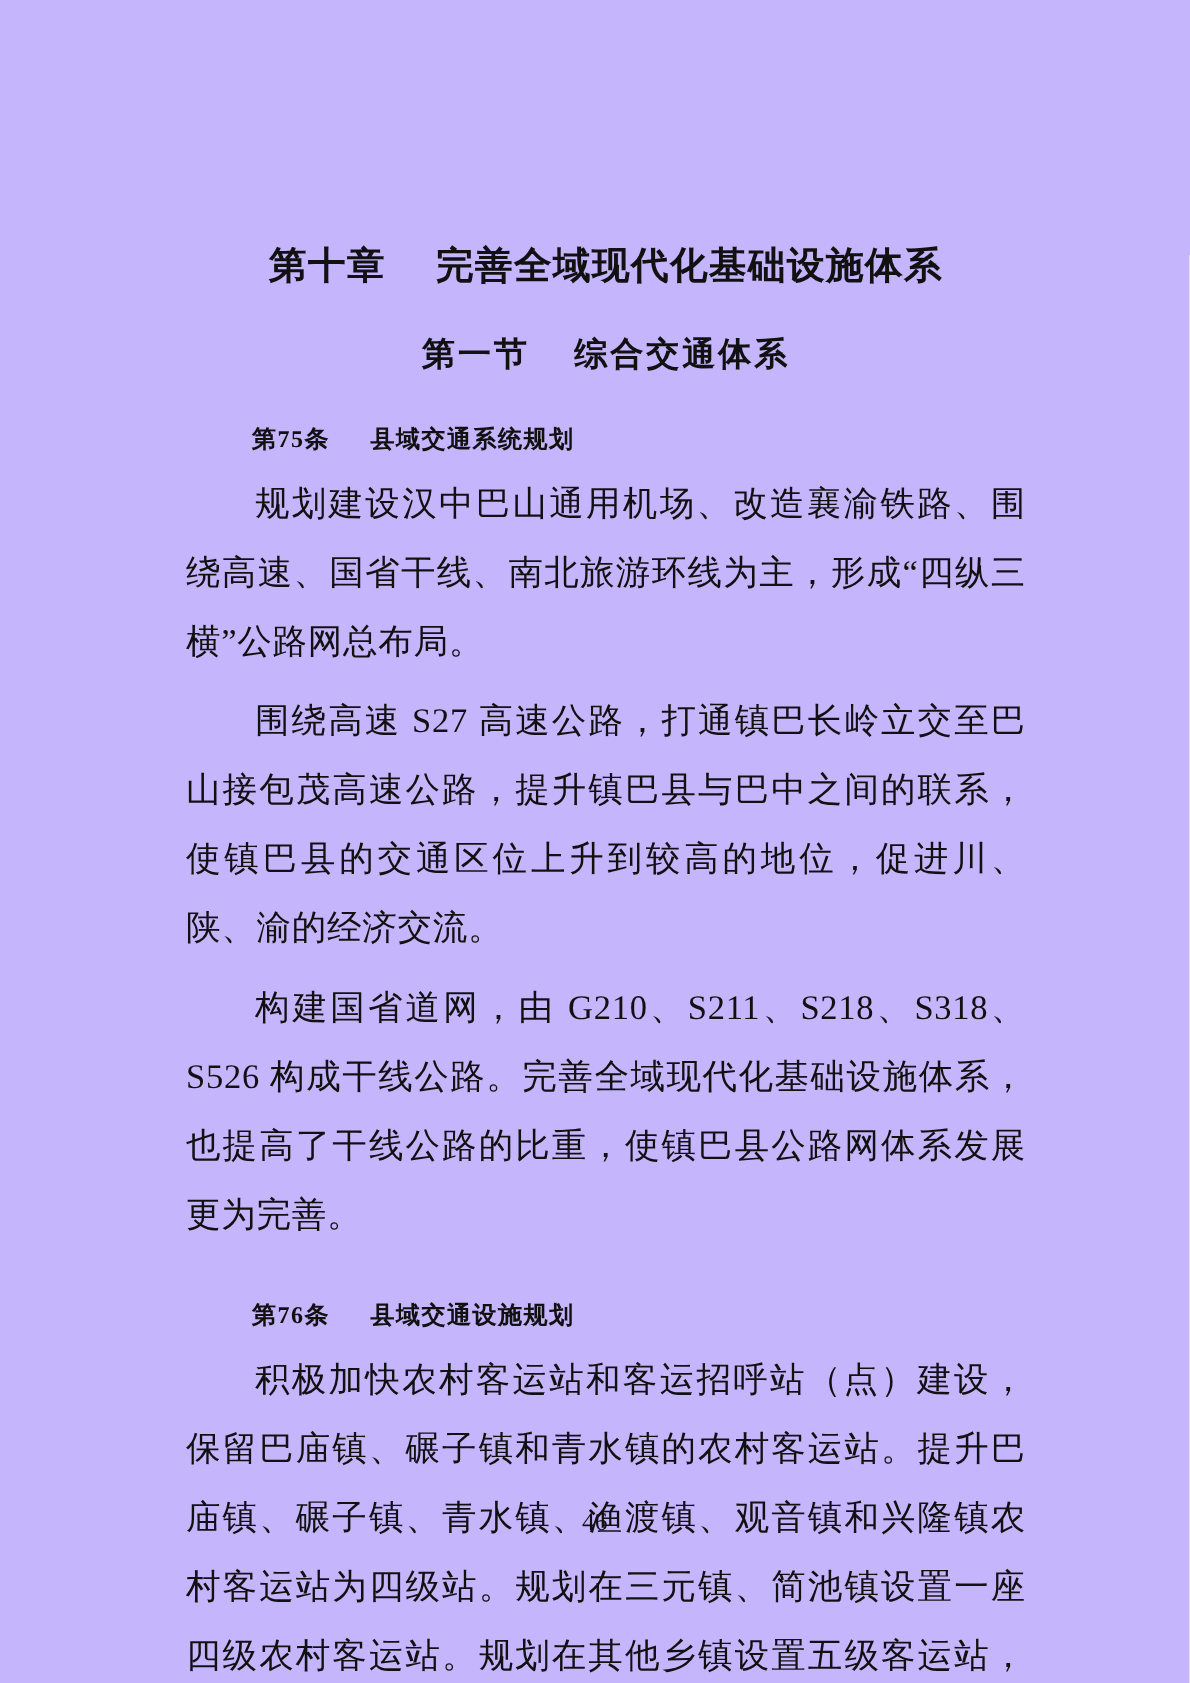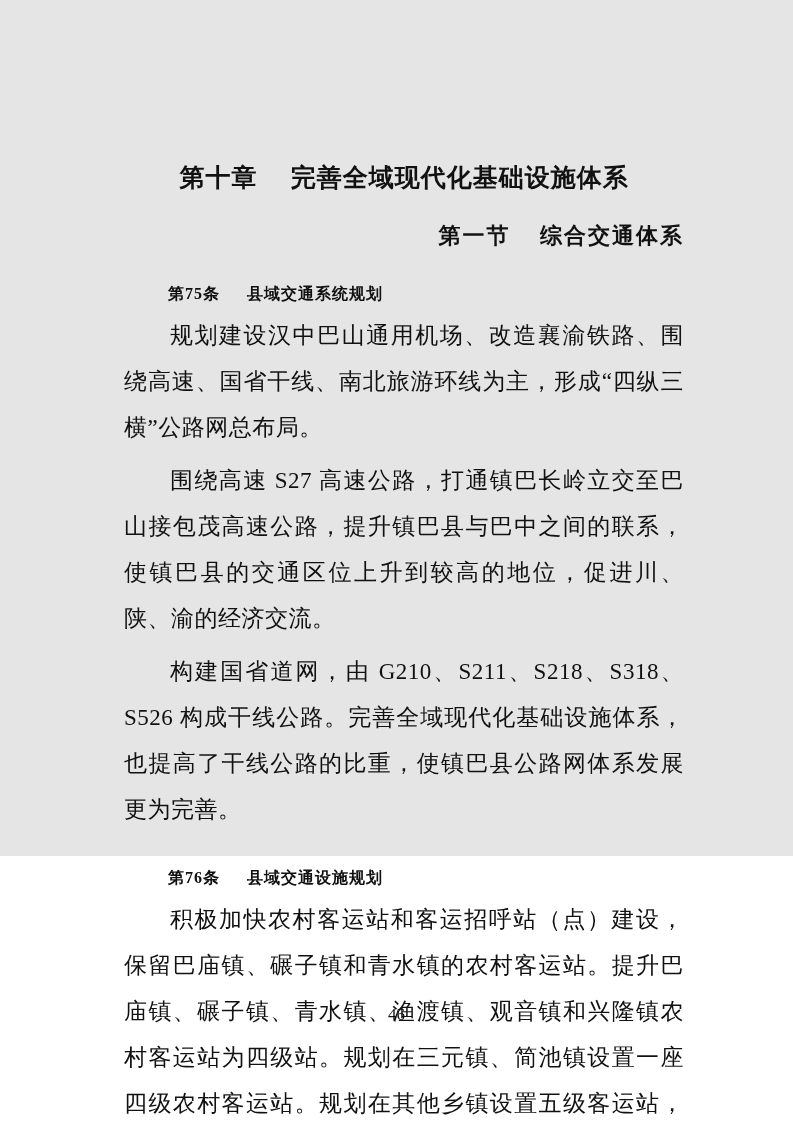--- a/index.html
+++ b/index.html
@@ -7,22 +7,22 @@
   html, body {
     width: 793px;
     height: 1122px;
     background: #ffffff;
     overflow: hidden;
   }
 
   .page {
     position: relative;
     width: 793px;
-    height: 856px;
-    background: #e5e5e5;
+    height: 1122px;
+    background: #c4b5fd;
     color: #111111;
     font-family: "Liberation Serif", "DejaVu Serif", serif;
   }
 
   .content {
     position: absolute;
     left: 124px;
     top: 162px;
     width: 560px;
   }
@@ -42,21 +42,21 @@
     margin-right: 26px;
   }
   .chapter-title .chapter-text {
     font-family: "Liberation Sans", "DejaVu Sans", sans-serif;
     font-weight: 900;
   }
 
   
   .section-title {
     margin-top: 29px;
-    text-align: right;
+    text-align: center;
     font-size: 22px;
     line-height: 27px;
     font-weight: bold;
     letter-spacing: 2px;
     white-space: nowrap;
   }
   .section-title .section-num { margin-right: 22px; }
 
   
   .article-heading {

